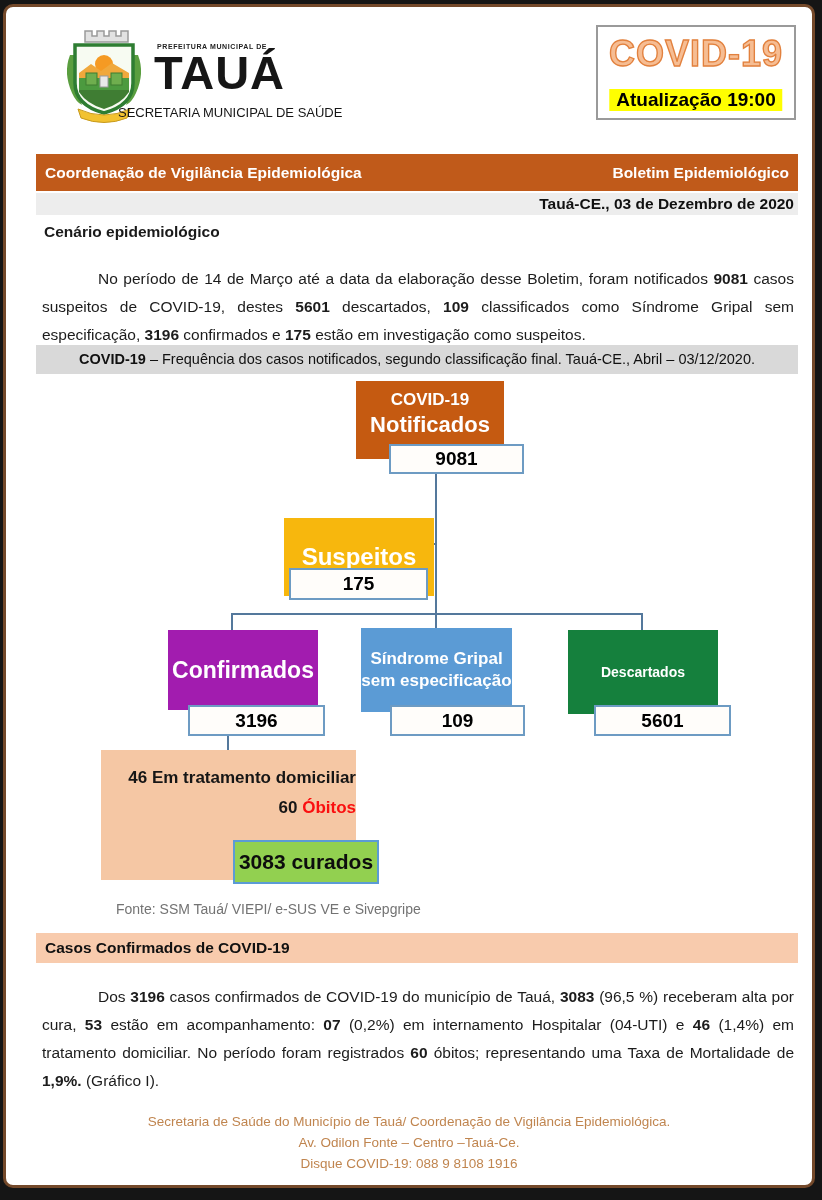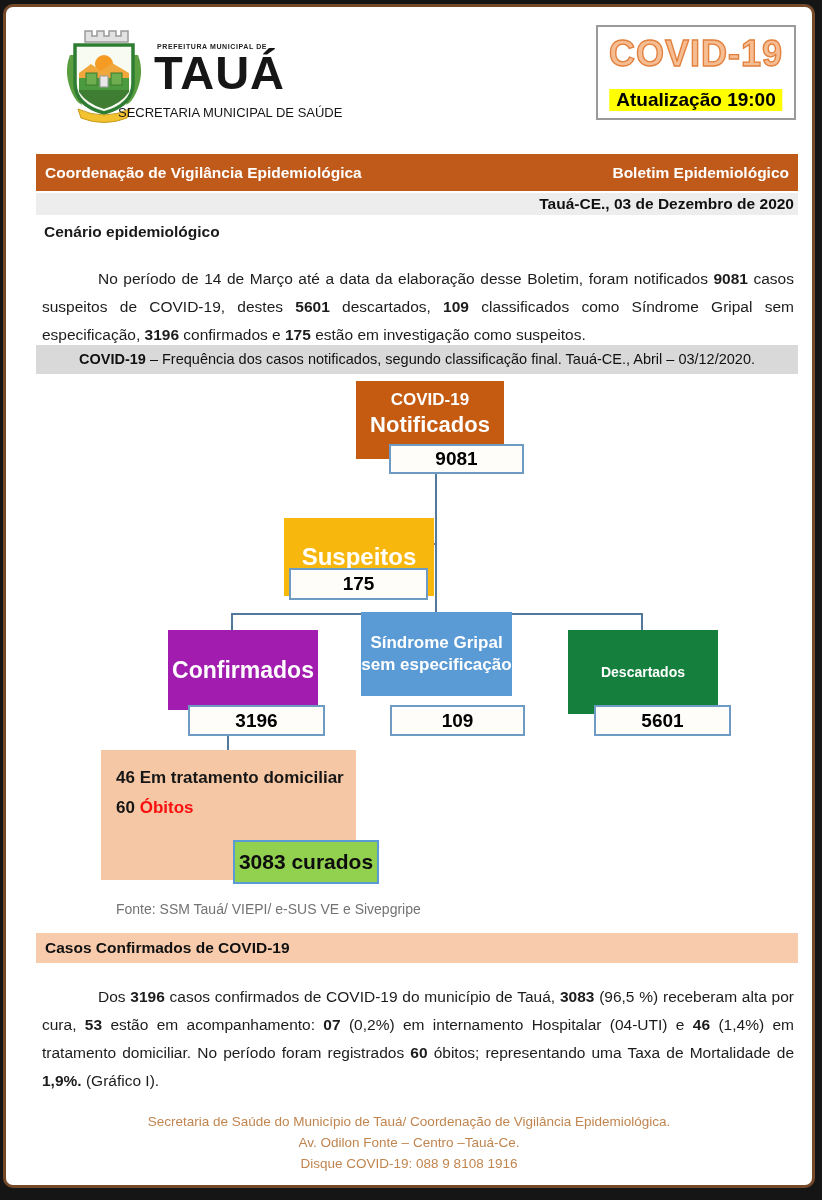--- a/index.html
+++ b/index.html
@@ -47,34 +47,34 @@
   
   .flowchart{position:absolute;left:0;top:368px;width:816px;height:522px;}
   .node{position:absolute;color:#fff;font-weight:bold;text-align:center;box-sizing:border-box;
     display:flex;flex-direction:column;justify-content:center;align-items:center;}
   .node-notificados{left:350px;top:6px;width:148px;height:78px;background:#c55a11;
     justify-content:flex-start;padding-top:9px;}
   .node-notificados .t1{font-size:17px;font-weight:600;}
   .node-notificados .t2{font-size:22px;font-weight:800;margin-top:2px;}
   .node-suspeitos{left:252px;top:143px;width:150px;height:78px;background:#f7b70d;font-size:24px;margin-left:26px;}
   .node-confirmados{left:162px;top:255px;width:150px;height:80px;background:#a21caf;font-size:23px;}
-  .node-sindrome{left:355px;top:237px;width:151px;height:84px;background:#5b9bd5;
+  .node-sindrome{left:355px;top:253px;width:151px;height:84px;background:#5b9bd5;
     font-size:17px;line-height:22px;}
   .node-descartados{left:562px;top:255px;width:150px;height:84px;background:#15803d;font-size:14px;}
   .valbox{position:absolute;background:#fffdfa;border:2px solid #6d9bc3;box-sizing:border-box;
     text-align:center;font-weight:bold;color:#000;font-size:19px;}
   .val-9081{left:383px;top:69px;width:135px;height:30px;line-height:26px;}
   .val-175{left:283px;top:193px;width:139px;height:32px;line-height:28px;}
   .val-3196{left:182px;top:330px;width:137px;height:31px;line-height:27px;}
   .val-109{left:384px;top:330px;width:135px;height:31px;line-height:27px;}
   .val-5601{left:588px;top:330px;width:137px;height:31px;line-height:27px;}
   .line{position:absolute;background:#54789c;}
 
   .detail-box{position:absolute;left:95px;top:375px;width:255px;height:130px;background:#f5c7a4;
-    box-sizing:border-box;padding:13px 0 0 15px;}
+    box-sizing:border-box;padding:13px 0 0 15px;text-align:right;}
   .detail-row{font-size:17px;font-weight:bold;line-height:30px;white-space:nowrap;color:#161616;}
   .detail-row .uti{color:#ffe100;}
   .detail-row .red{color:#fa0f0f;}
   .curados-box{position:absolute;left:227px;top:465px;width:146px;height:44px;background:#92d050;
     border:2px solid #5b9bd5;box-sizing:border-box;text-align:center;line-height:40px;
     font-size:21px;font-weight:bold;color:#0d0d0d;}
 
   .fonte{position:absolute;left:110px;top:894px;font-size:14px;color:#737373;}
 
   .section-bar{position:absolute;left:30px;top:926px;width:762px;height:30px;background:#f8cbad;

